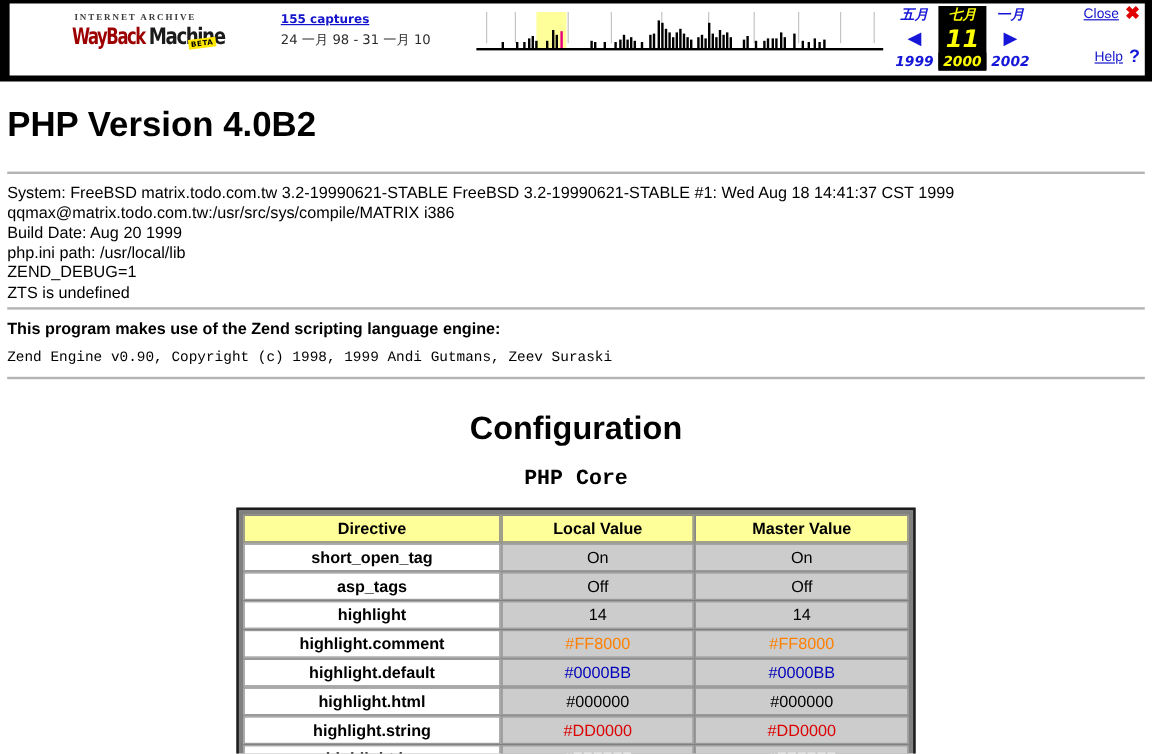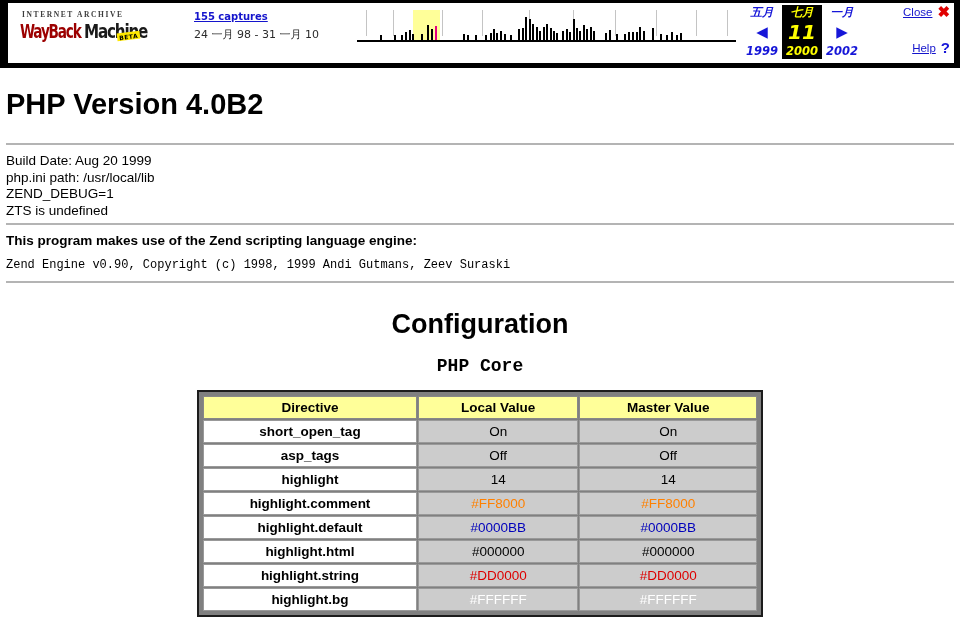--- a/index.html
+++ b/index.html
@@ -18,20 +18,21 @@
     height: 68px;
     background: #ffffff;
     border: 4px solid #000000;
     border-top-width: 3px;
     border-bottom-width: 5px;
     border-left-width: 8px;
     border-right-width: 6px;
     display: flex;
     align-items: stretch;
     overflow: hidden;
+    padding-left: 40px;
   }
 
   
   #wm-logo {
     width: 185px;
     flex: 0 0 185px;
     padding-top: 7px;
     padding-left: 12px;
   }
   .ia-caps {
@@ -473,20 +474,21 @@
   </div>
 </div>
 
 <div id="page">
 
   <h1 class="php-title">PHP Version 4.0B2</h1>
 
   <hr class="php-rule">
 
   <div class="php-info" id="sysinfo">
+      <div>System: FreeBSD matrix.todo.com.tw 3.2-19990621-STABLE FreeBSD 3.2-19990621-STABLE #1: Wed Aug 18 14:41:37 CST 1999 qqmax@matrix.todo.com.tw:/usr/src/sys/compile/MATRIX i386</div>
       <div>Build Date: Aug 20 1999</div>
       <div>php.ini path: /usr/local/lib</div>
       <div>ZEND_DEBUG=1</div>
       <div>ZTS is undefined</div>
     </div>
 
   <hr class="php-rule">
 
   <div class="zend-lead">This program makes use of the Zend scripting language engine:</div>
   <div class="zend-mono">Zend Engine v0.90, Copyright (c) 1998, 1999 Andi Gutmans, Zeev Suraski</div>

